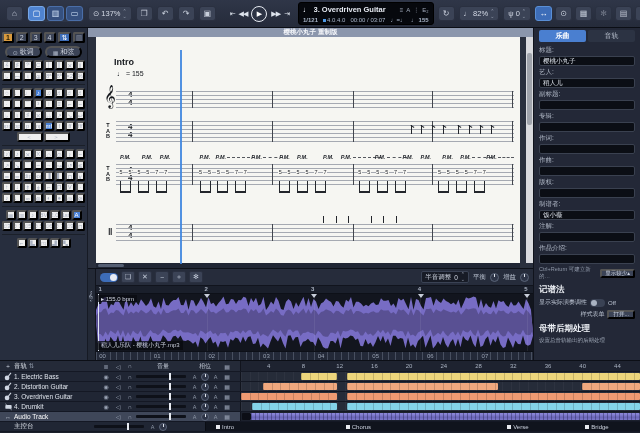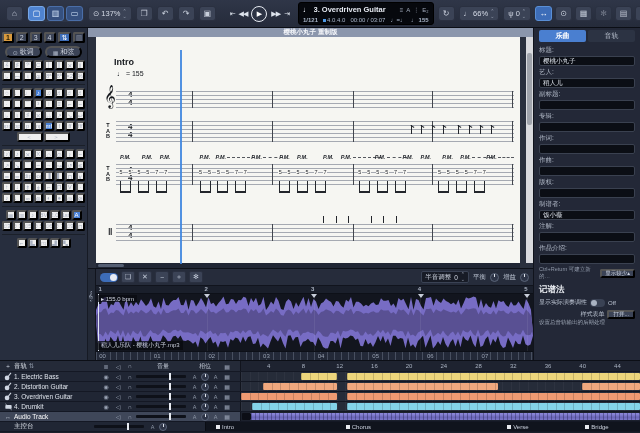--- a/index.html
+++ b/index.html
@@ -211,21 +211,21 @@
         <span>♩=♩</span>
         <span>♩ <b>155</b></span>
       </div>
     </div>
 
     <button class="tbtn">
         <span>↻</span>
       </button>
     <div class="zbox">
       <span>♩</span>
-      <span>66%</span>
+      <span>82%</span>
       <span class="cds">⌃<br>⌄</span>
     </div>
     <div class="zbox">
       <span>ψ</span>
       <span>0</span>
       <span class="cds">⌃<br>⌄</span>
     </div>
 
     <div class="rightbtns">
       <button class="tbtn blue">
@@ -762,20 +762,21 @@
       <span>显示实际演奏调性</span>
       <span class="mtoggle">
           <span class="tk"></span>
         </span>
       <span>Off</span>
     </div>
     <div class="stylerow">
       <span>样式表单</span>
       <button class="openbtn">打开...</button>
     </div>
+    <div class="rsection">母带后期处理</div>
     <div class="mdesc">设置总音轨输出的后期处理</div>
 
   </aside>
 
   <footer class="tracksbar">
     <div class="trow hdr">
       <div class="mixer">
         <span class="c-ic">＋</span>
         <span class="c-name"><span>音轨</span> <span style="color:#8d96a6">⇅</span></span>
         <span class="c-sm">≣</span>

